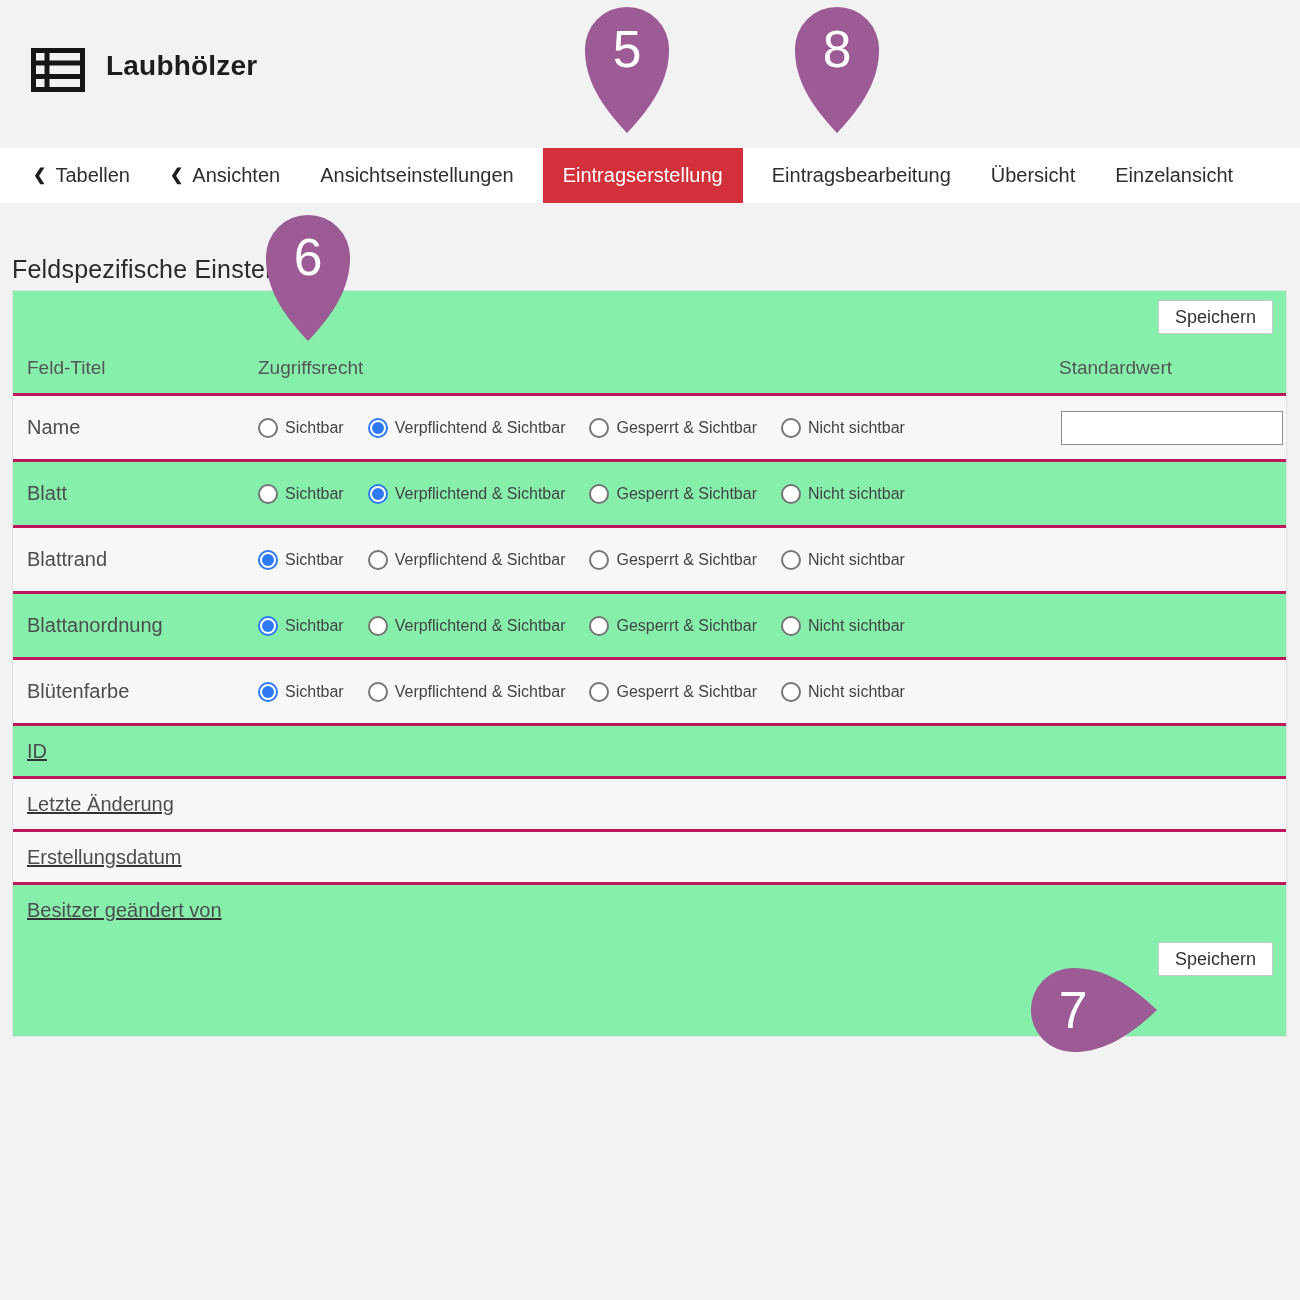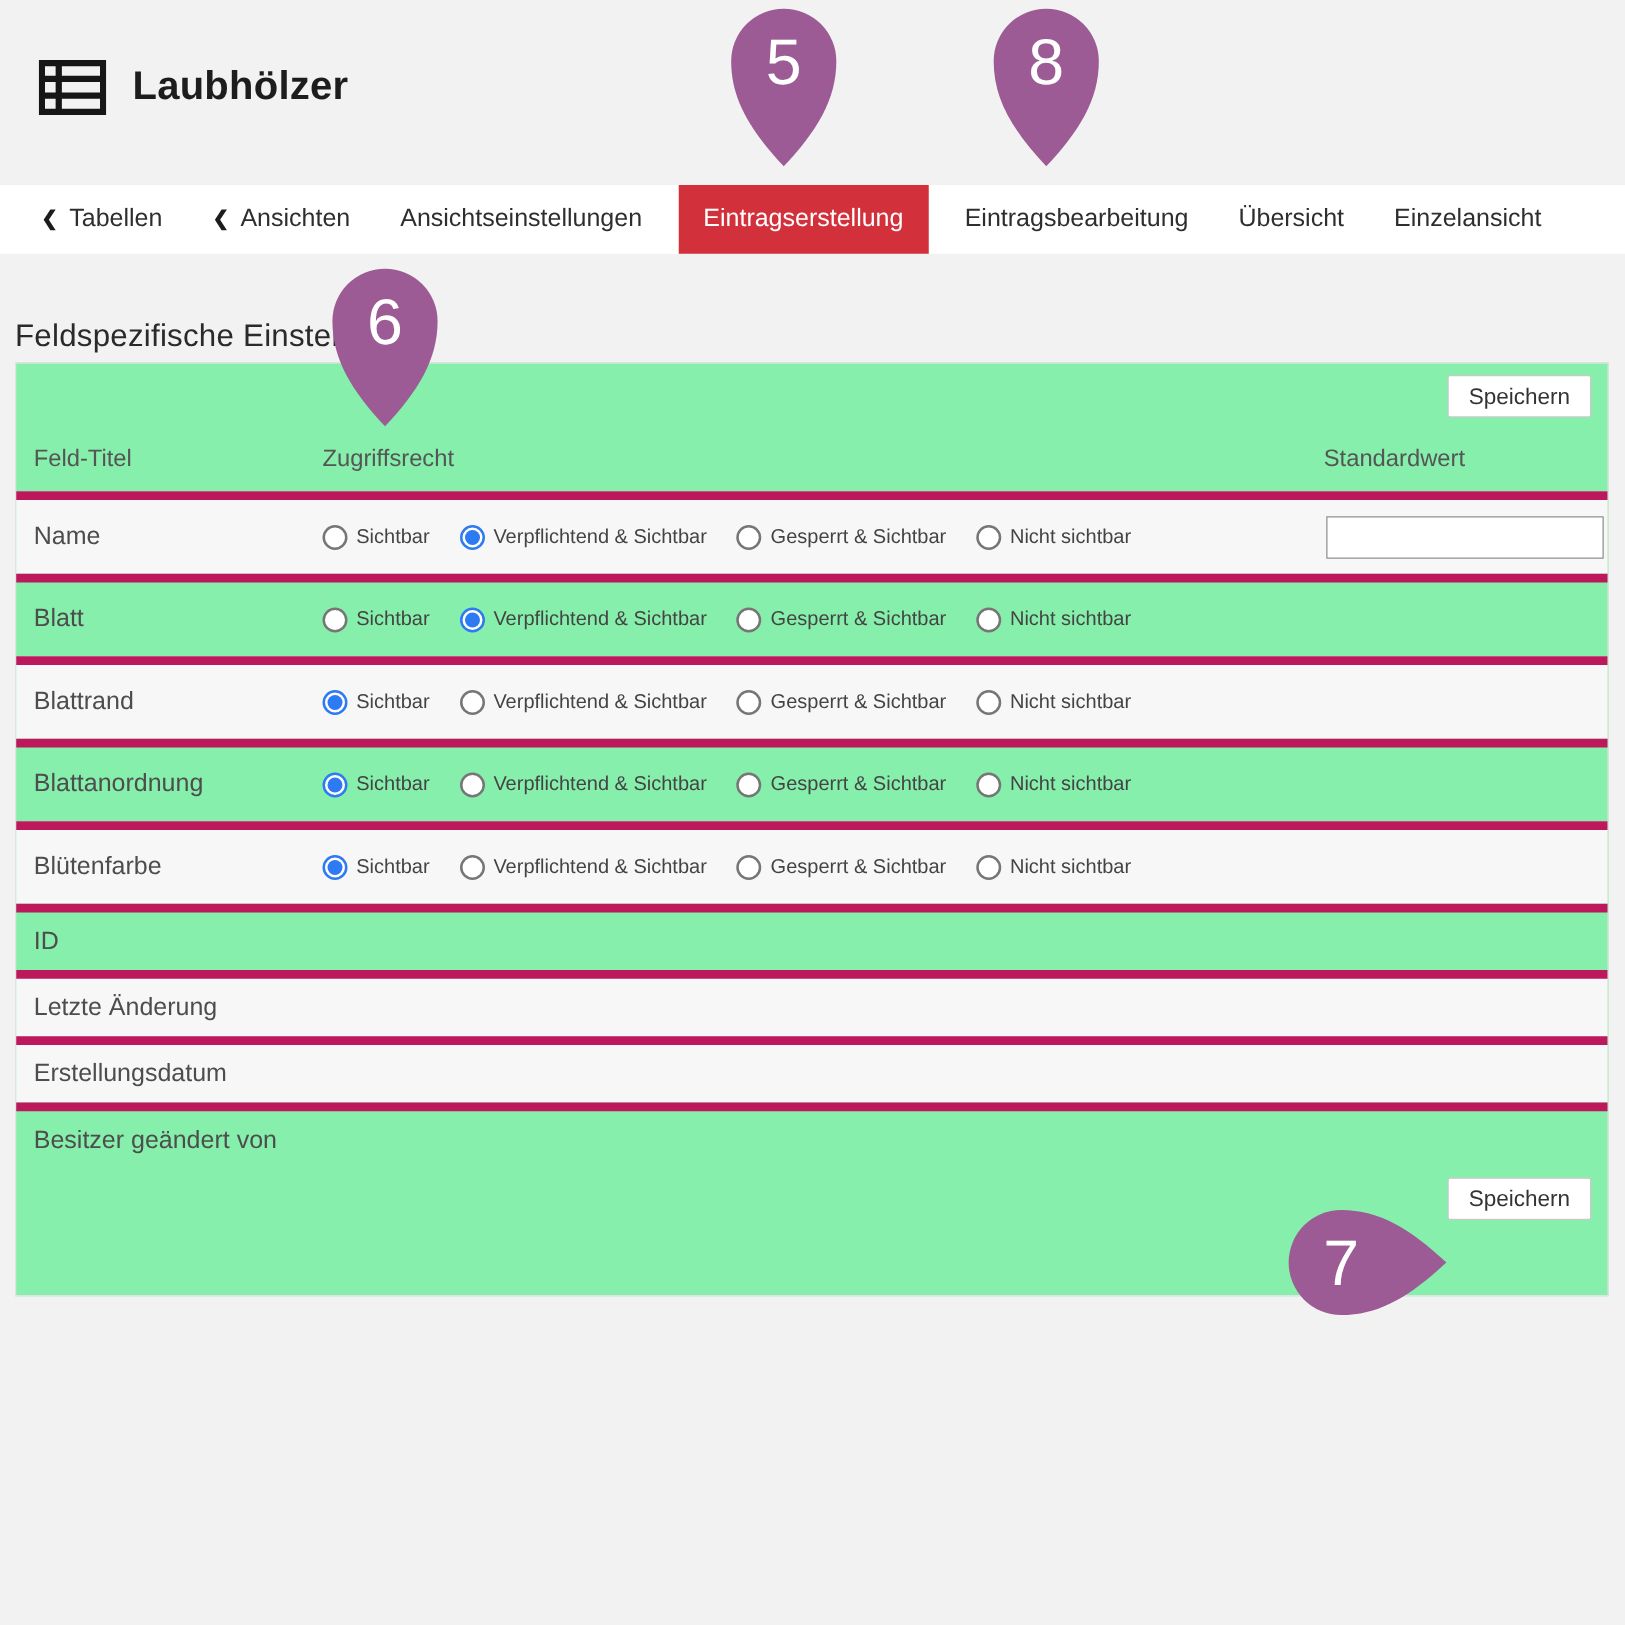--- a/index.html
+++ b/index.html
@@ -16,21 +16,21 @@
     position:relative;
     overflow:hidden;
     color:#333;
   }
   .stage{position:absolute;inset:0;width:1300px;height:1300px;}
 
   
   .app-icon{position:absolute;left:31px;top:48px;}
   .app-title{
     position:absolute;left:106px;top:50px;
-    font-size:32px;font-weight:700;color:#1d1d1d;letter-spacing:.2px;
+    font-size:28px;font-weight:700;color:#1d1d1d;letter-spacing:.2px;
   }
 
   
   .nav-bar{
     position:absolute;left:0;top:148px;width:1300px;height:55px;
     background:#fff;display:flex;align-items:stretch;
     padding-left:22px;gap:18px;
   }
   .nav-item{
     display:flex;align-items:center;gap:9px;
@@ -60,23 +60,23 @@
     background:#fff;border:1px solid #c9c9c9;border-radius:2px;
     font-family:inherit;font-size:18px;color:#333;cursor:pointer;
   }
   .grid-row{
     display:grid;grid-template-columns:233px 801px 239px;
     align-items:center;
   }
   .header-row{height:50px;color:#555;font-size:19px;}
   .header-row .cell{padding-left:12px;}
   .header-row .cell:first-child{padding-left:14px;}
-  .row{border-top:7px solid #be185d;}
+  .row{border-top:3px solid #be185d;}
   .field-row{height:66px;}
-  .system-row{height:53px;}
+  .system-row{height:53px;text-decoration:underline;}
   .row.gray{background:#f7f7f7;}
   .label-cell{padding-left:14px;font-size:20px;color:#4d4d4d;}
   .radio-cell{padding-left:12px;display:flex;align-items:center;}
   .radio-item{
     display:inline-flex;align-items:center;gap:7px;margin-right:24px;
     font-size:16px;color:#444;cursor:pointer;white-space:nowrap;
   }
   .radio{
     width:20px;height:20px;border-radius:50%;
     border:2px solid #767676;background:#fff;

